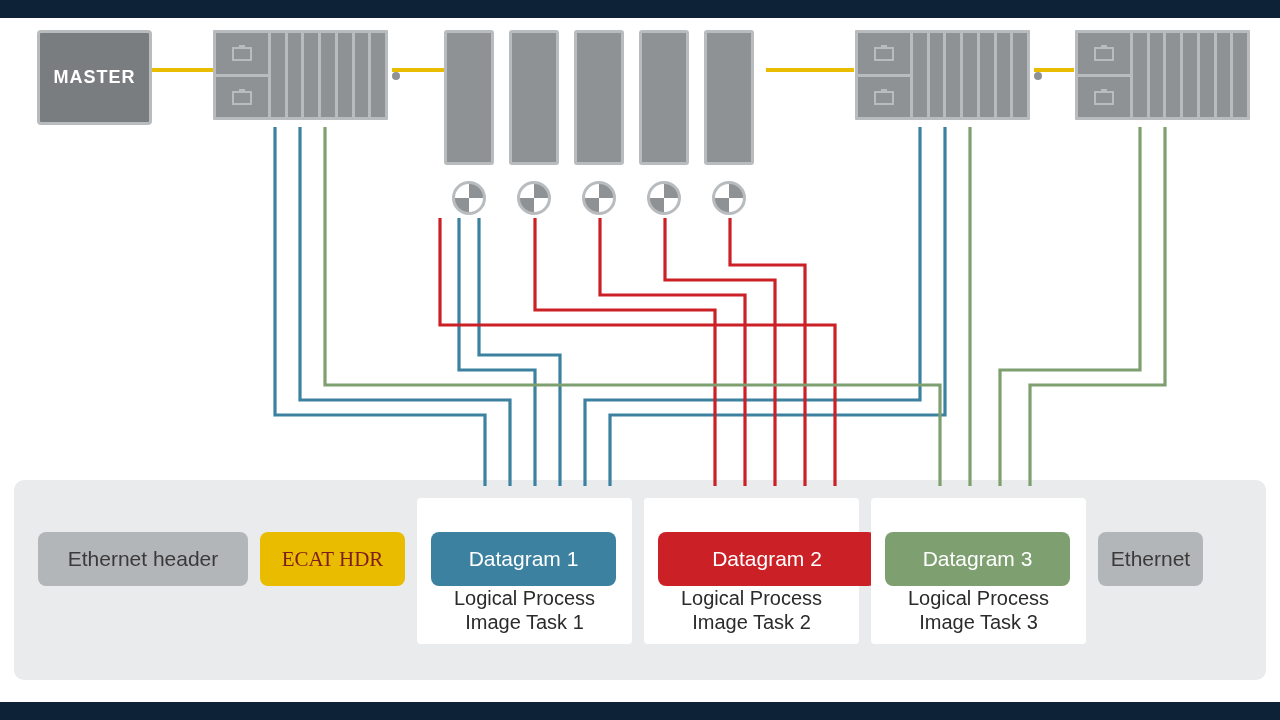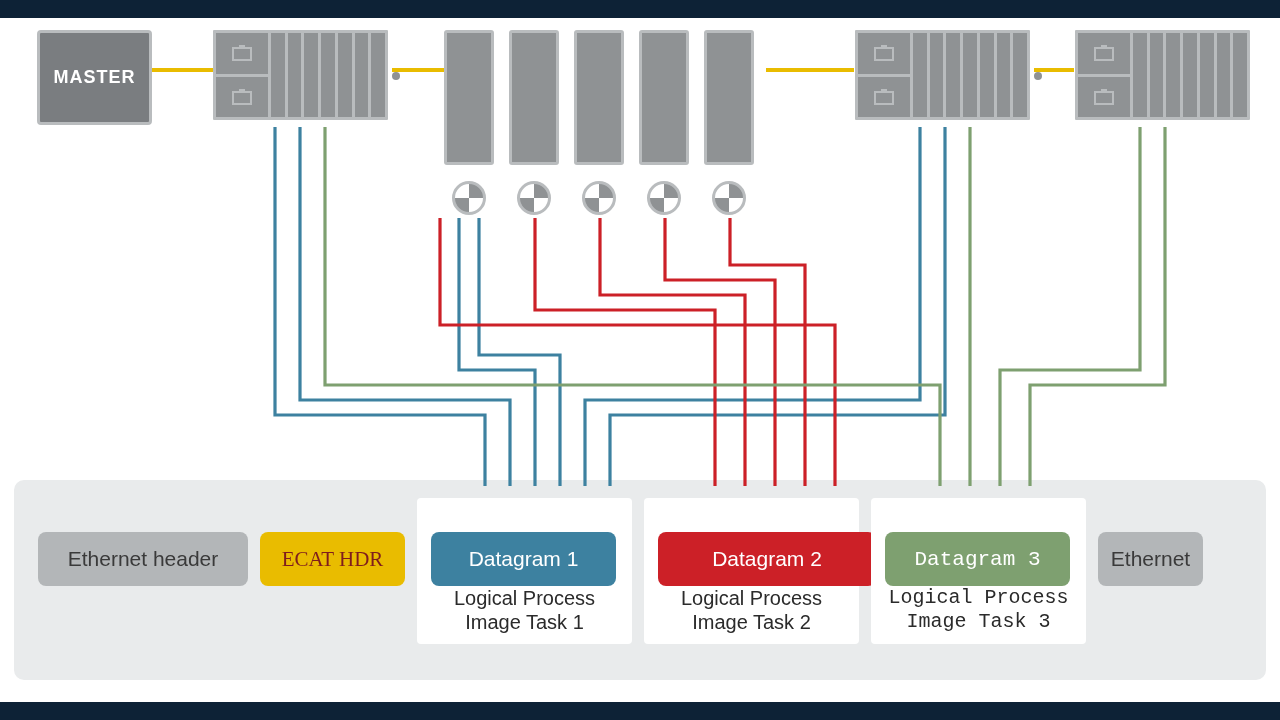--- a/index.html
+++ b/index.html
@@ -239,21 +239,21 @@
   <div class="pill yellow-pill" style="width:145px;">ECAT HDR</div>
 
   <div class="dg-wrap" style="width:215px;">
     <div class="pill blue-pill" style="width:185px;">Datagram 1</div>
     <div class="sub">Logical Process Image Task 1</div>
   </div>
   <div class="dg-wrap" style="width:215px;">
     <div class="pill red-pill" style="width:218px;">Datagram 2</div>
     <div class="sub">Logical Process Image Task 2</div>
   </div>
-  <div class="dg-wrap" style="width:215px;font-family:Liberation Mono, monospace;">
+  <div class="dg-wrap" style="width:215px;">
     <div class="pill green-pill" style="width:185px;">Datagram 3</div>
     <div class="sub">Logical Process Image Task 3</div>
   </div>
 
   <div class="pill grey-pill" style="width:105px;">Ethernet</div>
 </div>
 
 <svg class="wires">
   <defs>
     <marker id="arB" markerWidth="8" markerHeight="8" refX="4" refY="4" orient="auto">

